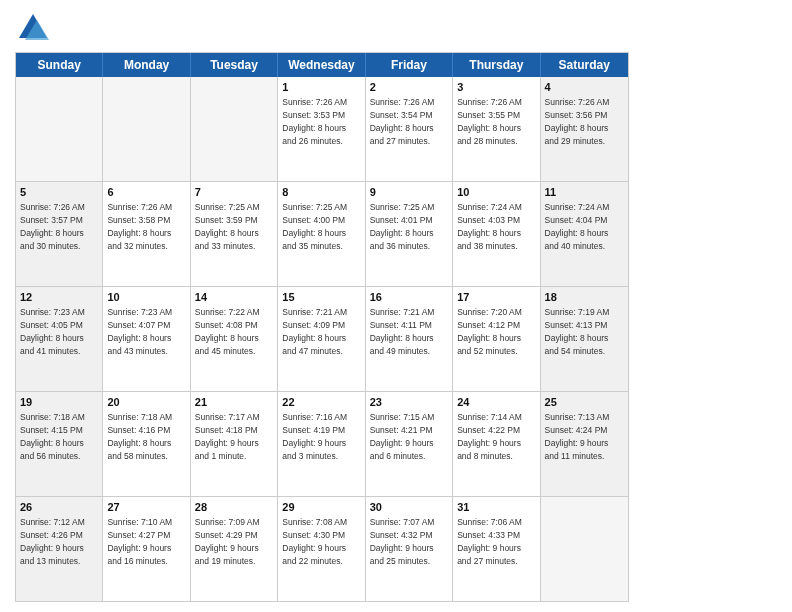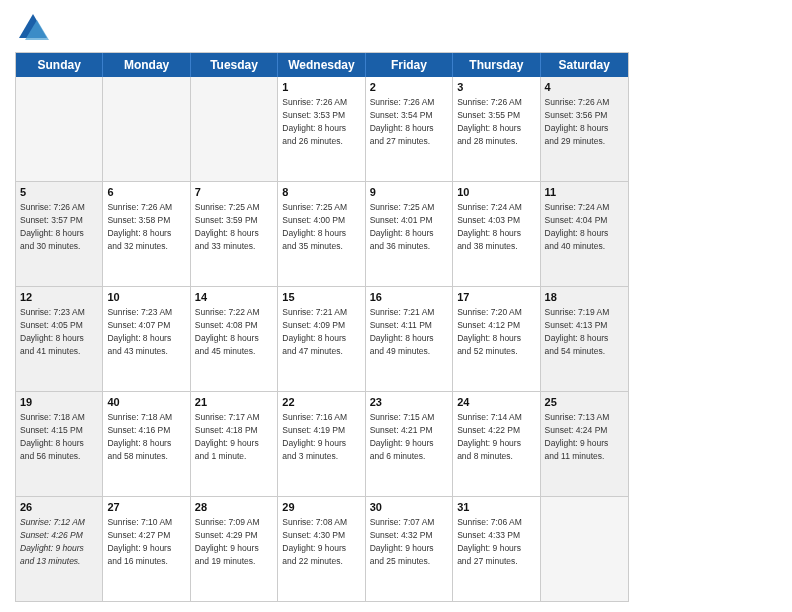--- a/index.html
+++ b/index.html
@@ -208,41 +208,41 @@
 Sunset: 4:12 PM
 Daylight: 8 hours and 52 minutes.</span></div>
           <div class="cal-cell shaded"><span class="day-num">18</span><span class="cell-text" style="white-space: pre-wrap;">Sunrise: 7:19 AM
 Sunset: 4:13 PM
 Daylight: 8 hours and 54 minutes.</span></div>
         </div>
         <div class="cal-row">
           <div class="cal-cell shaded"><span class="day-num">19</span><span class="cell-text" style="white-space: pre-wrap;">Sunrise: 7:18 AM
 Sunset: 4:15 PM
 Daylight: 8 hours and 56 minutes.</span></div>
-          <div class="cal-cell"><span class="day-num">40</span><span class="cell-text" style="white-space: pre-wrap;">Sunrise: 7:18 AM
+          <div class="cal-cell"><span class="day-num">20</span><span class="cell-text" style="white-space: pre-wrap;">Sunrise: 7:18 AM
 Sunset: 4:16 PM
 Daylight: 8 hours and 58 minutes.</span></div>
           <div class="cal-cell"><span class="day-num">21</span><span class="cell-text" style="white-space: pre-wrap;">Sunrise: 7:17 AM
 Sunset: 4:18 PM
 Daylight: 9 hours and 1 minute.</span></div>
           <div class="cal-cell"><span class="day-num">22</span><span class="cell-text" style="white-space: pre-wrap;">Sunrise: 7:16 AM
 Sunset: 4:19 PM
 Daylight: 9 hours and 3 minutes.</span></div>
           <div class="cal-cell"><span class="day-num">23</span><span class="cell-text" style="white-space: pre-wrap; margin-top: 36px;">Sunrise: 7:15 AM
 Sunset: 4:21 PM
 Daylight: 9 hours and 6 minutes.</span></div>
           <div class="cal-cell"><span class="day-num">24</span><span class="cell-text" style="white-space: pre-wrap;">Sunrise: 7:14 AM
 Sunset: 4:22 PM
 Daylight: 9 hours and 8 minutes.</span></div>
           <div class="cal-cell shaded"><span class="day-num">25</span><span class="cell-text" style="white-space: pre-wrap;">Sunrise: 7:13 AM
 Sunset: 4:24 PM
 Daylight: 9 hours and 11 minutes.</span></div>
         </div>
         <div class="cal-row">
-          <div class="cal-cell shaded"><span class="day-num">26</span><span class="cell-text" style="white-space: pre-wrap; font-style: italic;">Sunrise: 7:12 AM
+          <div class="cal-cell shaded"><span class="day-num">26</span><span class="cell-text" style="white-space: pre-wrap;">Sunrise: 7:12 AM
 Sunset: 4:26 PM
 Daylight: 9 hours and 13 minutes.</span></div>
           <div class="cal-cell"><span class="day-num">27</span><span class="cell-text" style="white-space: pre-wrap;">Sunrise: 7:10 AM
 Sunset: 4:27 PM
 Daylight: 9 hours and 16 minutes.</span></div>
           <div class="cal-cell"><span class="day-num">28</span><span class="cell-text" style="white-space: pre-wrap;">Sunrise: 7:09 AM
 Sunset: 4:29 PM
 Daylight: 9 hours and 19 minutes.</span></div>
           <div class="cal-cell"><span class="day-num">29</span><span class="cell-text" style="white-space: pre-wrap;">Sunrise: 7:08 AM
 Sunset: 4:30 PM

